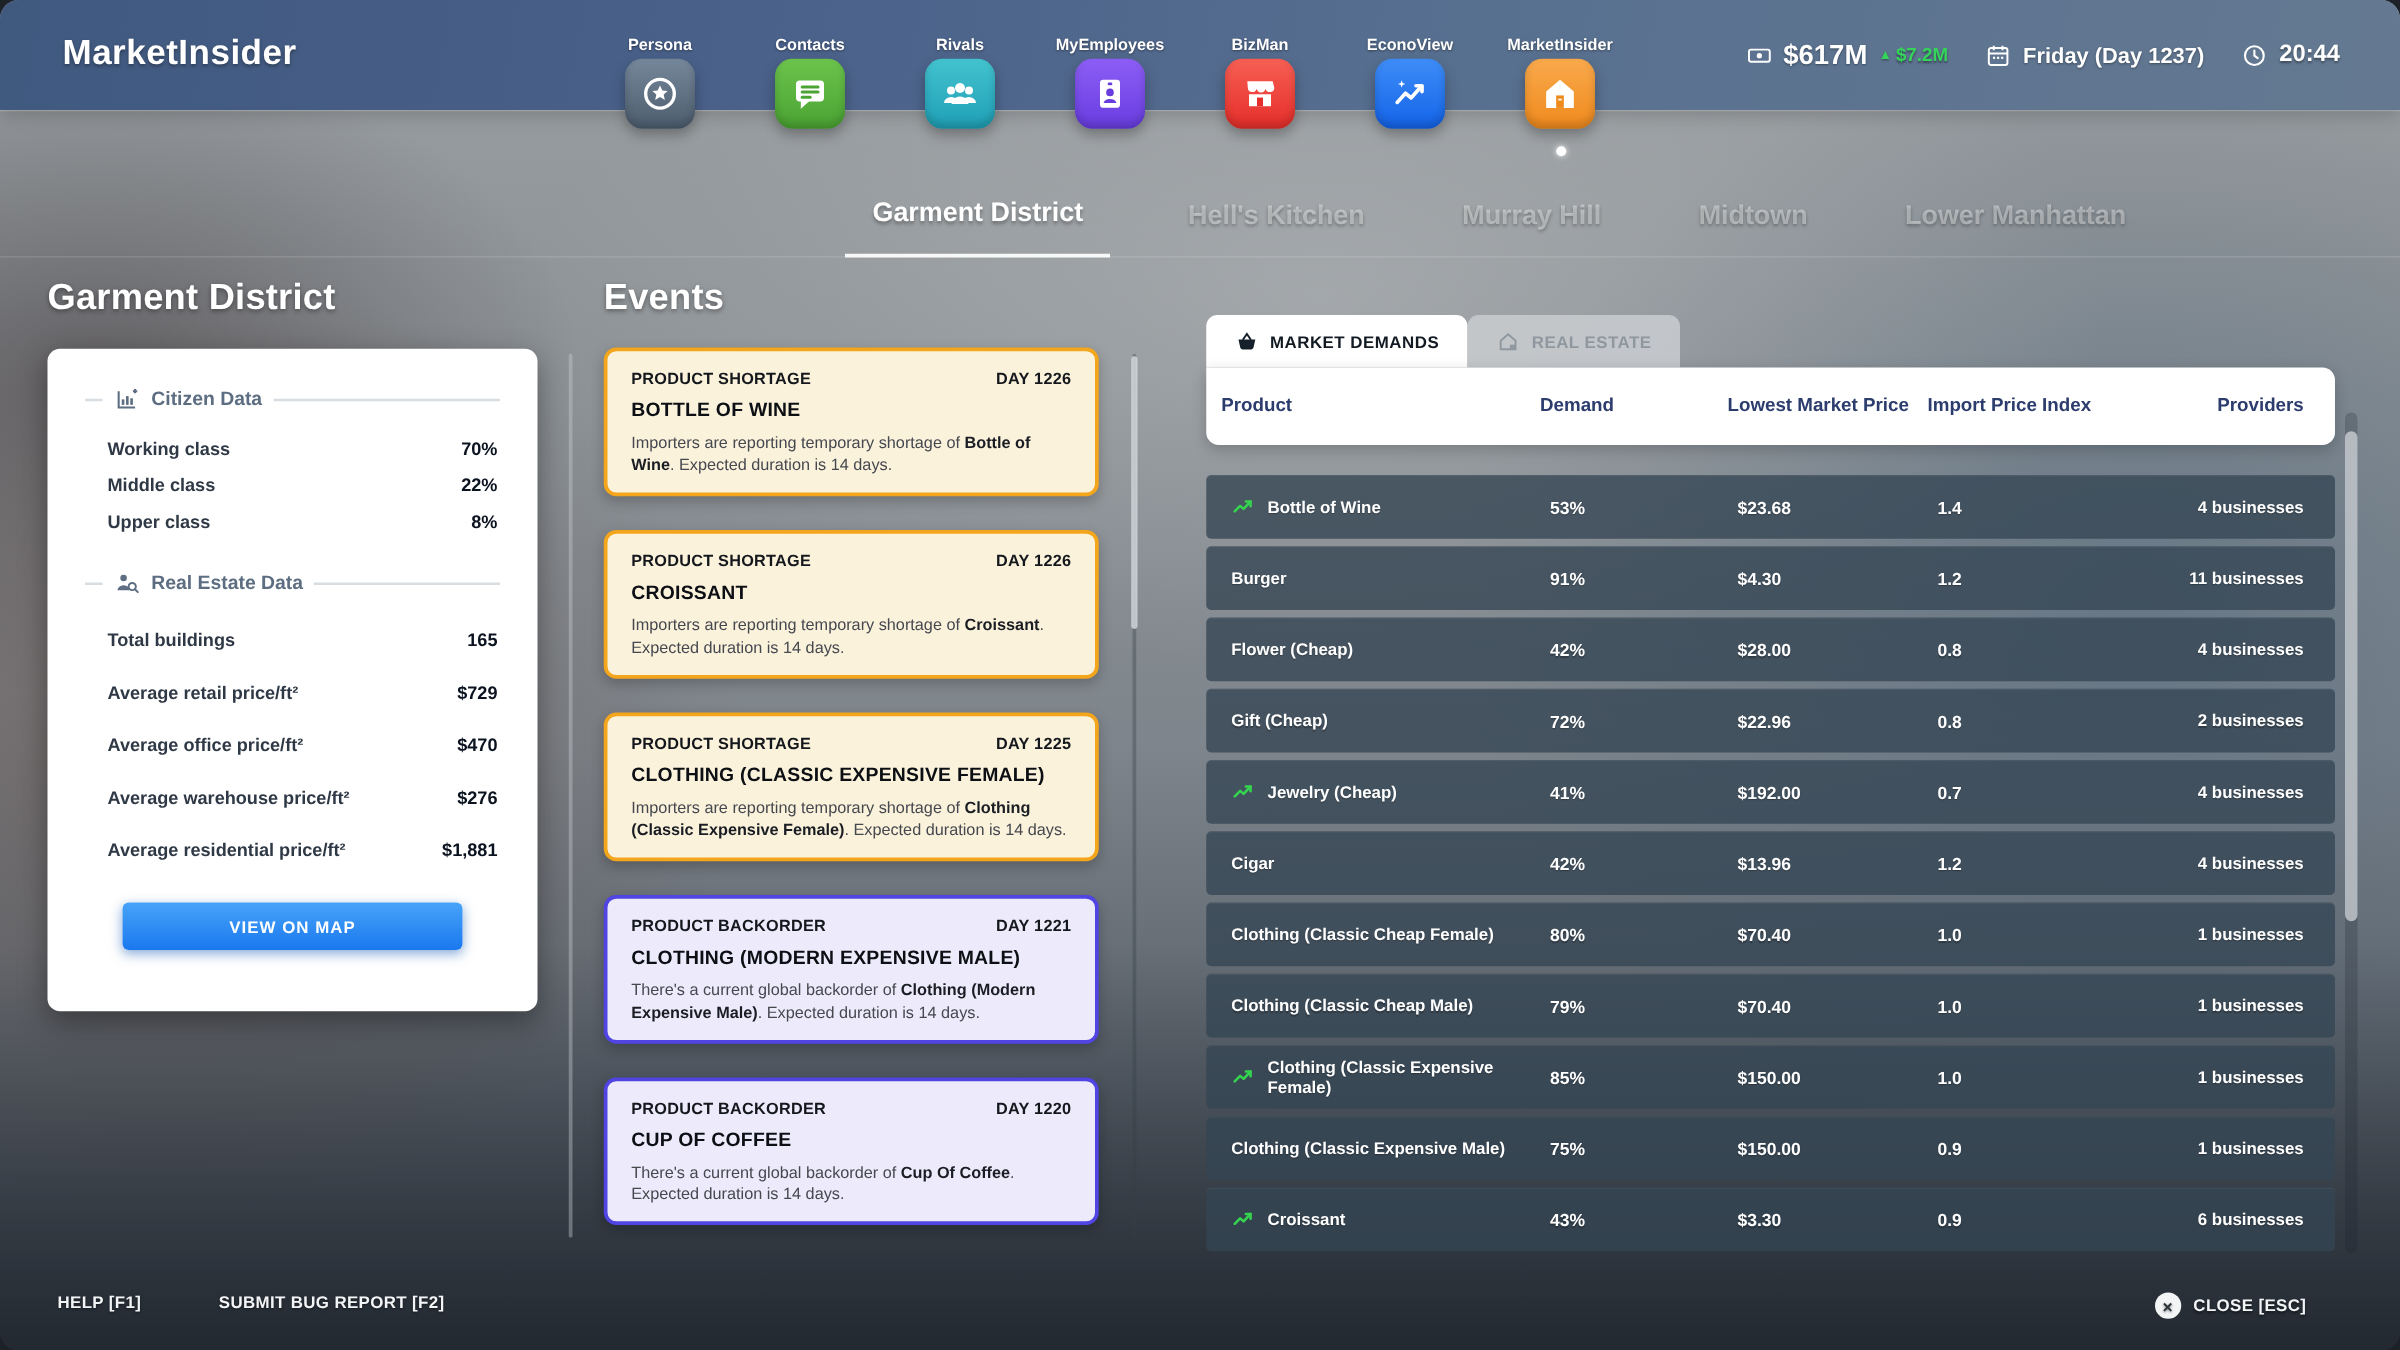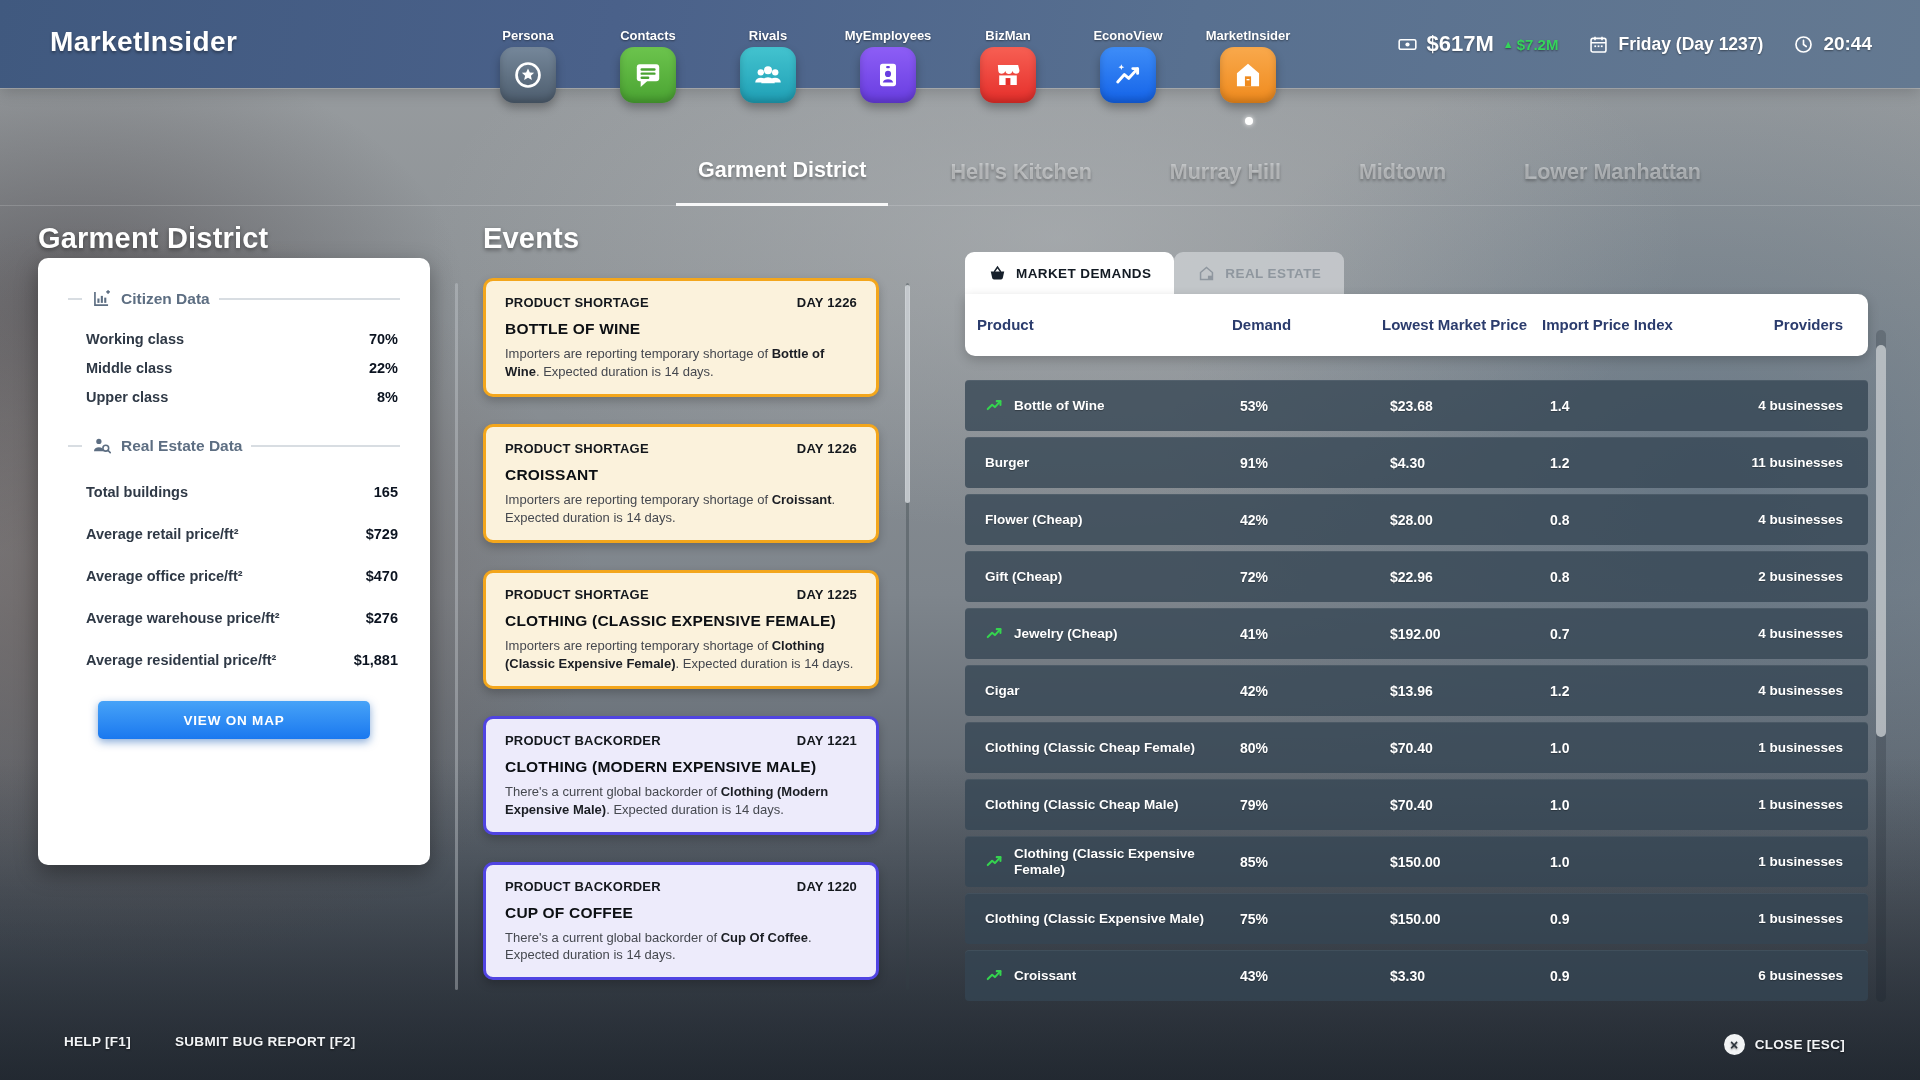--- a/index.html
+++ b/index.html
@@ -1,17 +1,17 @@
 <!DOCTYPE html>
 <html><head>
 <meta charset="utf-8">
 <style>
   html,body{margin:0;padding:0;background:#1d2228;}
   #screen{position:relative;width:1920px;height:1080px;overflow:hidden;
-    font-family:"Liberation Sans","DejaVu Sans",sans-serif;-webkit-font-smoothing:antialiased;}
+    font-family:"Liberation Sans","DejaVu Sans",sans-serif;border-radius:15px;-webkit-font-smoothing:antialiased;}
   
   .bg{position:absolute;inset:0;background:
     radial-gradient(900px 420px at 55% 22%, rgba(195,198,200,.38), transparent 70%),
     radial-gradient(640px 520px at 7% 55%, rgba(98,78,70,.55), transparent 72%),
     radial-gradient(520px 340px at 4% 28%, rgba(58,52,56,.5), transparent 75%),
     radial-gradient(760px 620px at 89% 45%, rgba(73,99,122,.48), transparent 72%),
     linear-gradient(180deg,#9a9ea1 0%,#8d9296 28%,#7e858c 55%,#59616a 80%,#394049 100%);}
   .bg-vignette{position:absolute;inset:0;background:linear-gradient(180deg,transparent 70%,rgba(16,22,30,.55) 100%);}
   
   .topbar{position:absolute;left:0;top:0;width:1920px;height:88px;
@@ -45,22 +45,22 @@
   .time-value{font-size:19px;font-weight:800;}
   
   .hairline{position:absolute;left:0;top:205px;width:1920px;height:1px;background:rgba(255,255,255,.16);}
   .districts{position:absolute;left:676px;top:138px;height:68px;display:flex;gap:46px;}
   .district{display:flex;align-items:center;padding:0 16px;font-size:21.5px;font-weight:800;
     color:rgba(255,255,255,.4);text-shadow:0 2px 3px rgba(0,0,0,.3);box-sizing:border-box;}
   .district.active{color:#fff;border-bottom:3px solid rgba(255,255,255,.92);padding:0 22px;}
   
   .left-sec{position:absolute;left:38px;top:222px;width:392px;}
   .panel-title{margin:0;font-size:29px;font-weight:800;color:#fff;text-shadow:0 2px 4px rgba(0,0,0,.4);letter-spacing:.2px;}
-  .card{margin-top:3px;background:#fff;border-radius:10px;box-shadow:0 8px 22px rgba(0,0,0,.35);
-    padding:30px 30px 24px;height:607px;box-sizing:border-box;}
+  .card{margin-top:24px;background:#fff;border-radius:10px;box-shadow:0 8px 22px rgba(0,0,0,.35);
+    padding:30px 30px 24px;height:530px;box-sizing:border-box;}
   .sec-head{display:flex;align-items:center;gap:9px;margin-bottom:15px;}
   .sec-dash{width:14px;height:2px;background:#d8dde2;}
   .sec-head svg{width:21px;height:21px;flex:none;}
   .sec-title{font-size:15.5px;font-weight:700;color:#5d6e82;white-space:nowrap;}
   .sec-line{flex:1;height:2px;background:#d8dde2;}
   .kv{display:flex;justify-content:space-between;align-items:center;padding:0 2px 0 18px;}
   .kv-label{font-size:14.5px;font-weight:600;color:#2f3946;}
   .kv-value{font-size:14.5px;font-weight:800;color:#0b1320;}
   .citizen-rows .kv{height:29px;}
   .re-rows .kv{height:42px;}
@@ -102,21 +102,21 @@
   .cell-providers{text-align:right;font-size:13.5px;}
   
   .vtrack-left{position:absolute;left:455px;top:283px;width:3px;height:707px;background:rgba(200,205,209,.4);border-radius:2px;}
   .vtrack-mid{position:absolute;left:906px;top:283px;width:3px;height:707px;background:rgba(52,62,70,.35);border-radius:2px;}
   .vthumb-mid{position:absolute;left:905px;top:285px;width:5px;height:218px;background:rgba(222,226,229,.75);border-radius:3px;}
   .table-track{position:absolute;left:1876px;top:330px;width:10px;height:672px;background:rgba(25,33,41,.22);border-radius:5px;}
   .table-thumb{position:absolute;left:1876px;top:345px;width:10px;height:392px;background:rgba(233,236,238,.62);border-radius:5px;}
   
   .footer-item{position:absolute;top:1034px;font-size:13.5px;font-weight:800;color:#f2f4f6;
     letter-spacing:.3px;text-shadow:0 1px 2px rgba(0,0,0,.5);cursor:pointer;}
-  .f-help{left:64px;}
+  .f-help{left:46px;}
   .f-bug{left:175px;}
   .f-close{right:75px;display:flex;align-items:center;gap:10px;}
   .close-circle{width:21px;height:21px;border-radius:50%;background:#f2f4f5;color:#2b333b;
     display:flex;align-items:center;justify-content:center;font-size:14px;font-weight:800;line-height:1;}
 </style>
 </head>
 <body>
 
 <div id="screen">
   <div class="bg"></div>

